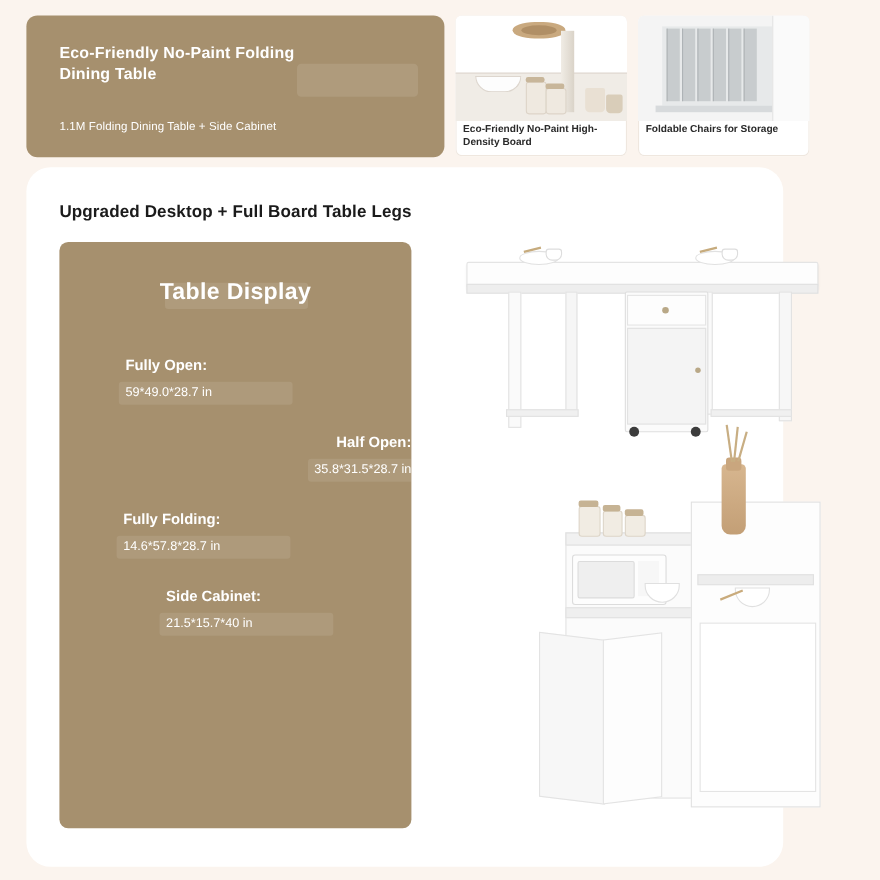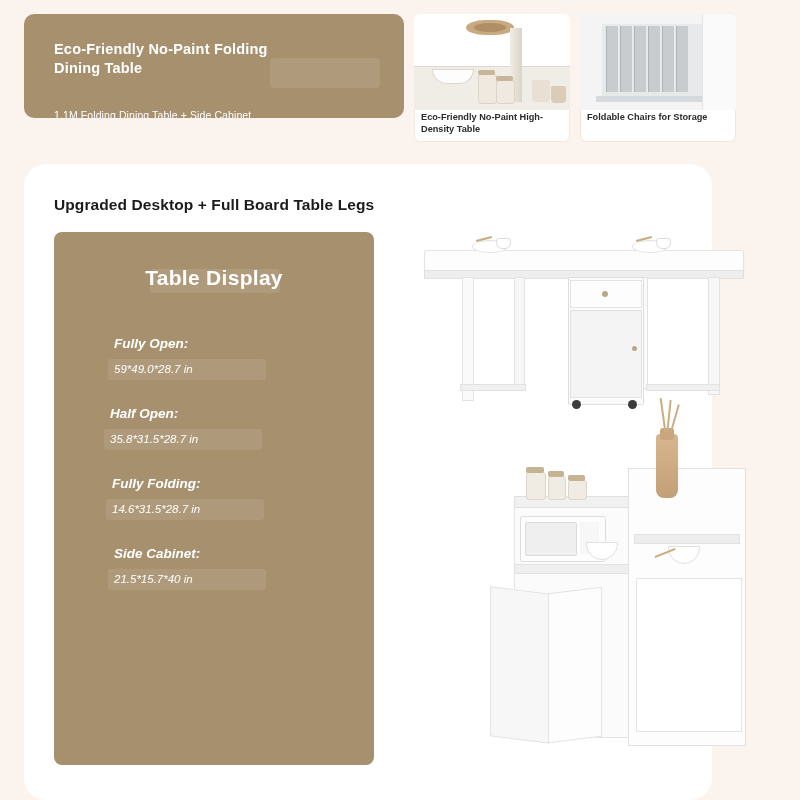--- a/index.html
+++ b/index.html
@@ -25,21 +25,21 @@
     position: absolute;
     left: 24px;
     top: 14px;
     width: 752px;
     height: 128px;
     display: flex;
     gap: 10px;
   }
   .hero-card {
     width: 380px;
-    height: 104px;
+    height: 129px;
     background: #a6906e;
     border-radius: 10px;
     position: relative;
     overflow: hidden;
     box-sizing: border-box;
     padding: 26px 24px 0 30px;
   }
   .hero-card .watermark {
     position: absolute;
     right: 24px;
@@ -139,21 +139,20 @@
 
   
   .panel {
     position: absolute;
     left: 24px;
     top: 152px;
     width: 688px;
     height: 636px;
     background: #ffffff;
     border-radius: 22px;
-    margin-top: 12px;
   }
   .panel-title {
     position: absolute;
     left: 30px;
     top: 32px;
     font-size: 15.5px;
     font-weight: bold;
     color: #1b1b1b;
     letter-spacing: 0.1px;
   }
@@ -181,21 +180,21 @@
   }
   .size-heading .hl {
     position: absolute;
     left: 96px;
     top: 3px;
     width: 130px;
     height: 24px;
     background: rgba(255,255,255,0.10);
     border-radius: 3px;
   }
-  .spec { position: absolute; left: 0; width: 320px; font-style: italic; }
+  .spec { position: absolute; left: 0; width: 320px; }
   .spec .lbl {
     color: #ffffff;
     font-size: 13.5px;
     font-weight: bold;
     margin-left: 60px;
   }
   .spec .val {
     color: #ffffff;
     font-size: 11.5px;
     margin-left: 60px;
@@ -206,25 +205,25 @@
   .spec .val .hl {
     position: absolute;
     left: -6px; top: -4px;
     width: 158px; height: 21px;
     background: rgba(255,255,255,0.09);
     border-radius: 3px;
   }
   .spec .val span.txt { position: relative; }
 
   .s1 { top: 104px; }
-  .s2 { top: 174px; }
+  .s2 { top: 174px; text-align: right; }
   .s2 .lbl, .s2 .val { margin-left: 56px; }
   .s3 { top: 244px; }
   .s3 .lbl, .s3 .val { margin-left: 58px; }
-  .s4 { top: 314px; }
+  .s4 { top: 314px; padding-left: 37px; }
   .s4 .lbl, .s4 .val { margin-left: 60px; }
 
   
   .table-art {
     position: absolute;
     left: 386px;
     top: 70px;
     width: 346px;
     height: 190px;
   }
@@ -354,21 +353,21 @@
         <div class="t1-wood2"></div>
         <div class="t1-tube"></div>
         <div class="t1-bowl"></div>
         <div class="t1-jar" style="left:64px; top:60px; height:28px;"></div>
         <div class="t1-jarcap" style="left:64px; top:56px;"></div>
         <div class="t1-jar" style="left:82px; top:66px; height:22px;"></div>
         <div class="t1-jarcap" style="left:82px; top:62px;"></div>
         <div class="t1-cup"></div>
         <div class="t1-cup2"></div>
       </div>
-      <div class="cap">Eco-Friendly No-Paint High-Density Table</div>
+      <div class="cap">Eco-Friendly No-Paint High-Density Board</div>
     </div>
 
     <div class="thumb">
       <div class="pic">
         <div class="t2-bg"></div>
         <div class="t2-wall"></div>
         <div class="t2-slot"></div>
         <div class="t2-chair" style="left:26px;"></div>
         <div class="t2-chair" style="left:40px;"></div>
         <div class="t2-chair" style="left:54px;"></div>
@@ -406,21 +405,21 @@
         <div class="val">
           <span class="hl"></span>
           <span class="txt">35.8*31.5*28.7 in</span>
         </div>
       </div>
 
       <div class="spec s3">
         <div class="lbl">Fully Folding:</div>
         <div class="val">
           <span class="hl"></span>
-          <span class="txt">14.6*31.5*28.7 in</span>
+          <span class="txt">14.6*57.8*28.7 in</span>
         </div>
       </div>
 
       <div class="spec s4">
         <div class="lbl">Side Cabinet:</div>
         <div class="val">
           <span class="hl"></span>
           <span class="txt">21.5*15.7*40 in</span>
         </div>
       </div>

